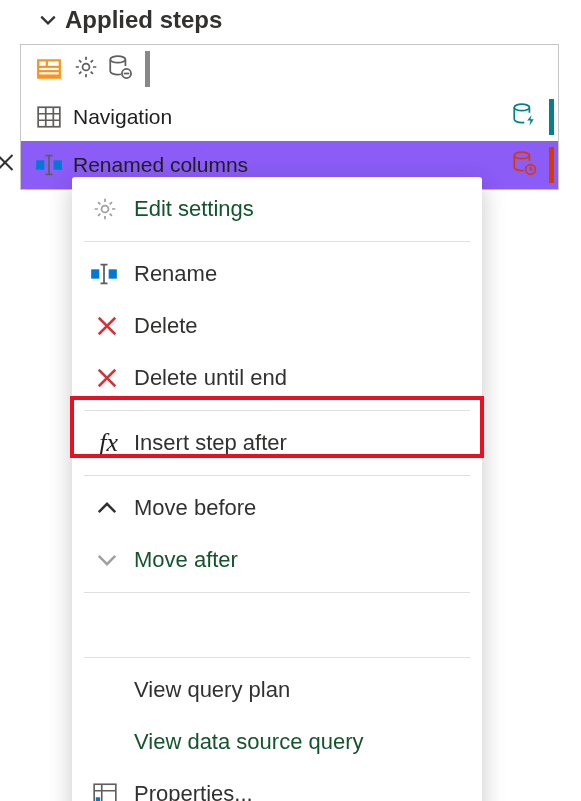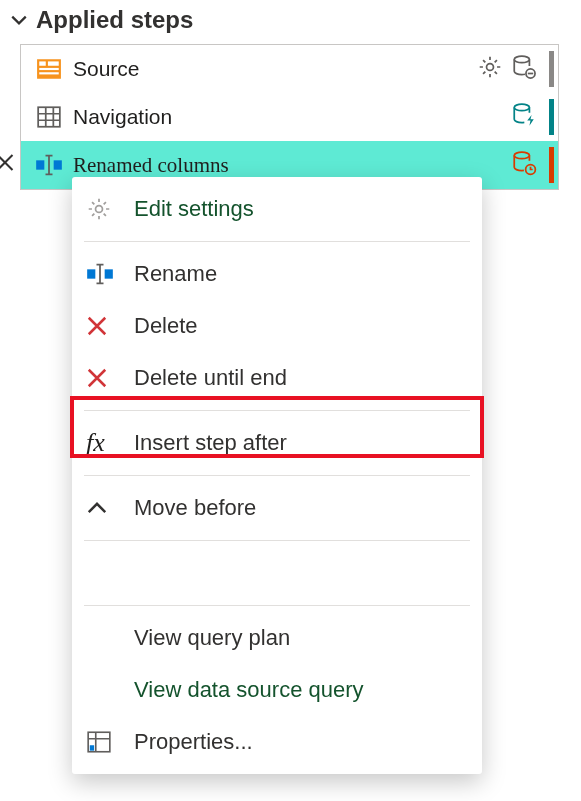--- a/index.html
+++ b/index.html
@@ -14,36 +14,36 @@
       overflow: hidden;
     }
     .panel-header {
       display: flex;
       align-items: center;
       gap: 8px;
       padding: 6px 10px 10px 10px;
       font-size: 24px;
       font-weight: 600;
       cursor: pointer;
+      margin-left: 29px;
     }
     .panel-header svg { flex-shrink: 0; }
     .steps-container {
       border: 1px solid #c8c6c4;
       margin: 0 22px 0 20px;
     }
     .step-row {
       display: flex;
       align-items: center;
       height: 48px;
       padding: 0 4px 0 14px;
       position: relative;
     }
     .step-row.selected {
-      background: #5eead4;
-      font-family: Liberation Serif, serif;
+      background: #8b5cf6;
     }
     .step-left-x {
       position: absolute;
       left: -26px;
       top: 50%;
       transform: translateY(-50%);
     }
     .step-icon {
       width: 28px;
       height: 28px;
@@ -93,21 +93,21 @@
     .menu-item.disabled {
       color: #14532d;
       cursor: default;
     }
     .menu-icon {
       width: 32px;
       height: 32px;
       margin-right: 16px;
       display: flex;
       align-items: center;
-      justify-content: flex-start;
+      justify-content: flex-end;
       flex-shrink: 0;
     }
     .menu-sep {
       height: 1px;
       background: #e1dfdd;
       margin: 6px 12px;
     }
     .highlight-box {
       position: absolute;
       border: 4px solid #e81123;
@@ -129,21 +129,20 @@
   <div class="step-row">
     <span class="step-icon">
       <svg width="26" height="26" viewBox="0 0 24 24">
           <rect x="1" y="3" width="22" height="18" fill="#f7931e"></rect>
           <rect x="3" y="5" width="6" height="4" fill="#fff"></rect>
           <rect x="11" y="5" width="10" height="4" fill="#fff"></rect>
           <rect x="3" y="11" width="18" height="2" fill="#fff"></rect>
           <rect x="3" y="15" width="18" height="2" fill="#fff"></rect>
         </svg>
     </span>
-    <span class="step-label">Source</span>
     <div class="step-right">
       <span>
         <svg width="26" height="26" viewBox="0 0 24 24" fill="none" stroke="#605e5c" stroke-width="1.6">
             <circle cx="12" cy="12" r="3.2"></circle>
             <path d="M12 2.5v3M12 18.5v3M21.5 12h-3M5.5 12h-3M18.4 5.6l-2.1 2.1M7.7 16.3l-2.1 2.1M18.4 18.4l-2.1-2.1M7.7 7.7 5.6 5.6"></path>
           </svg>
       </span>
       <span>
         <svg width="26" height="26" viewBox="0 0 24 24" fill="none" stroke="#605e5c" stroke-width="1.6">
             <ellipse cx="10" cy="5" rx="7" ry="3"></ellipse>
@@ -261,20 +260,28 @@
 
   <div class="menu-item">
     <span class="menu-icon">
       <svg width="22" height="22" viewBox="0 0 16 16">
           <path d="M2 11 L8 5 L14 11" stroke="#323130" stroke-width="1.8" fill="none"></path>
         </svg>
     </span>
     <span>Move before</span>
   </div>
 
+  <div class="menu-item disabled">
+    <span class="menu-icon">
+      <svg width="22" height="22" viewBox="0 0 16 16">
+          <path d="M2 5 L8 11 L14 5" stroke="#a19f9d" stroke-width="1.8" fill="none"></path>
+        </svg>
+    </span>
+    <span>Move after</span>
+  </div>
 
   <div class="menu-sep"></div>
 
   <div class="menu-item">
     <span class="menu-icon"></span>
   </div>
 
   <div class="menu-sep"></div>
 
   <div class="menu-item">

